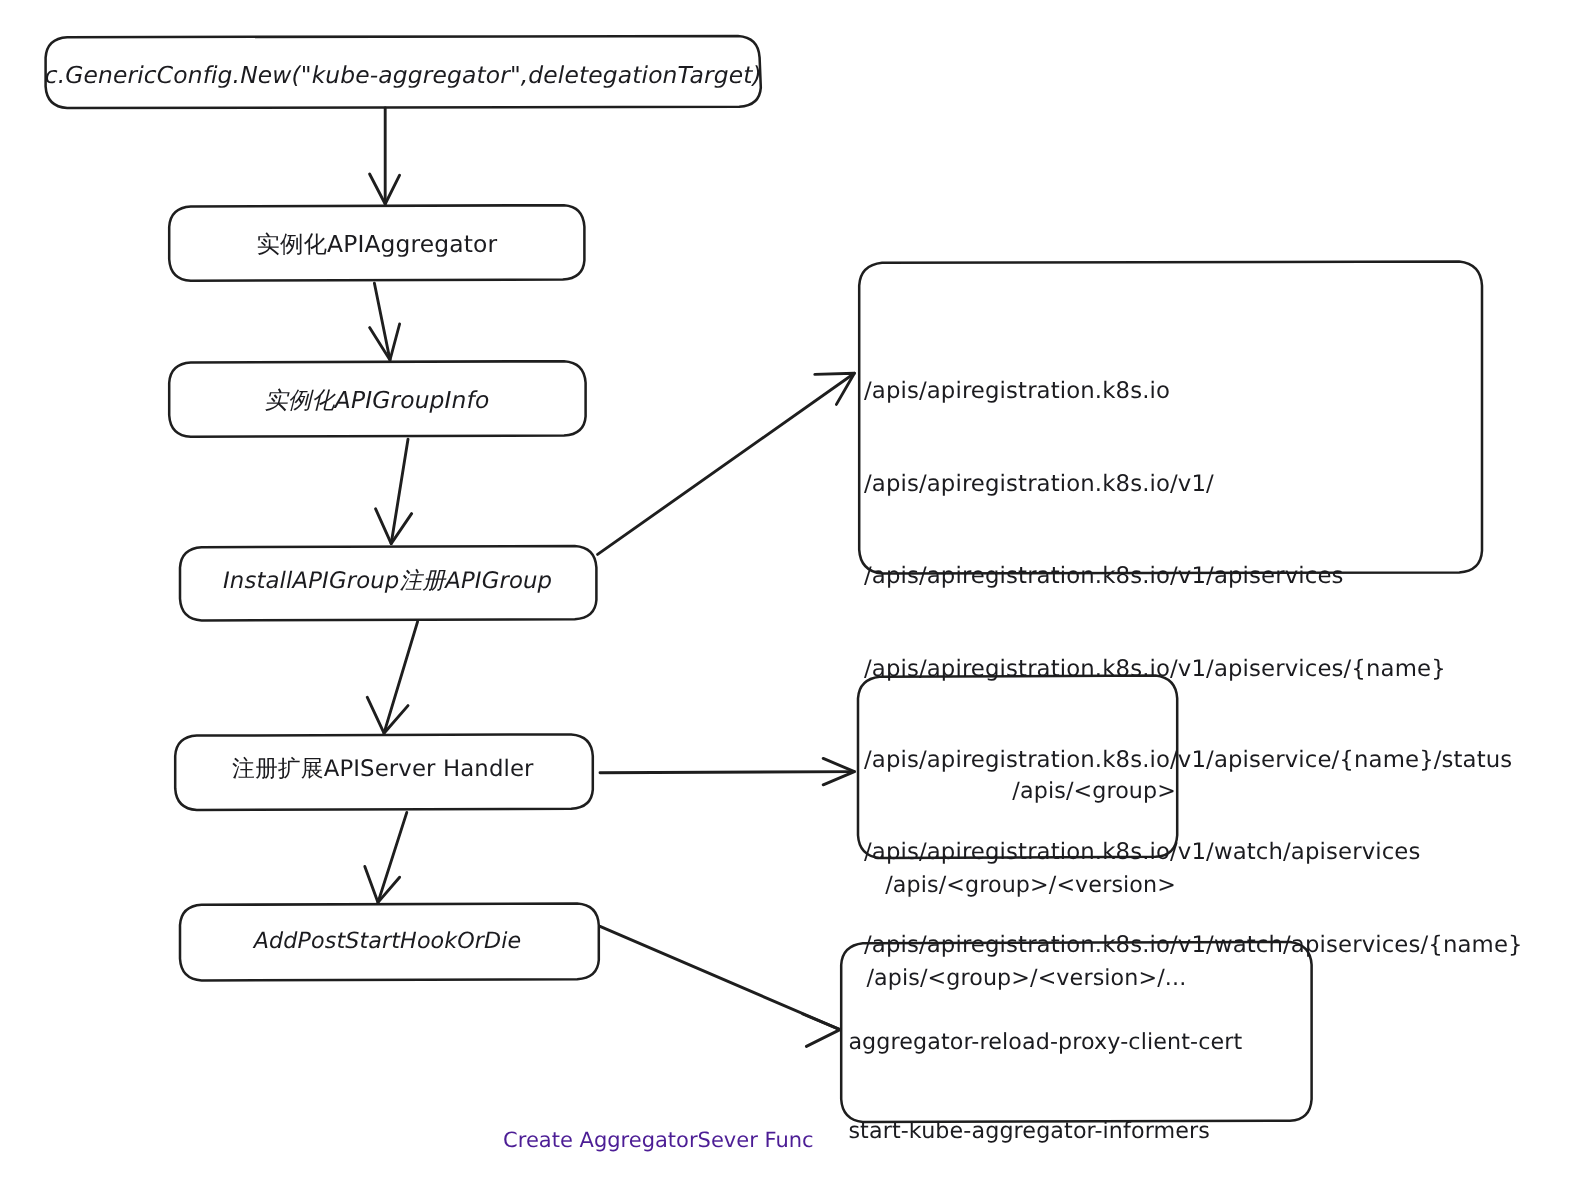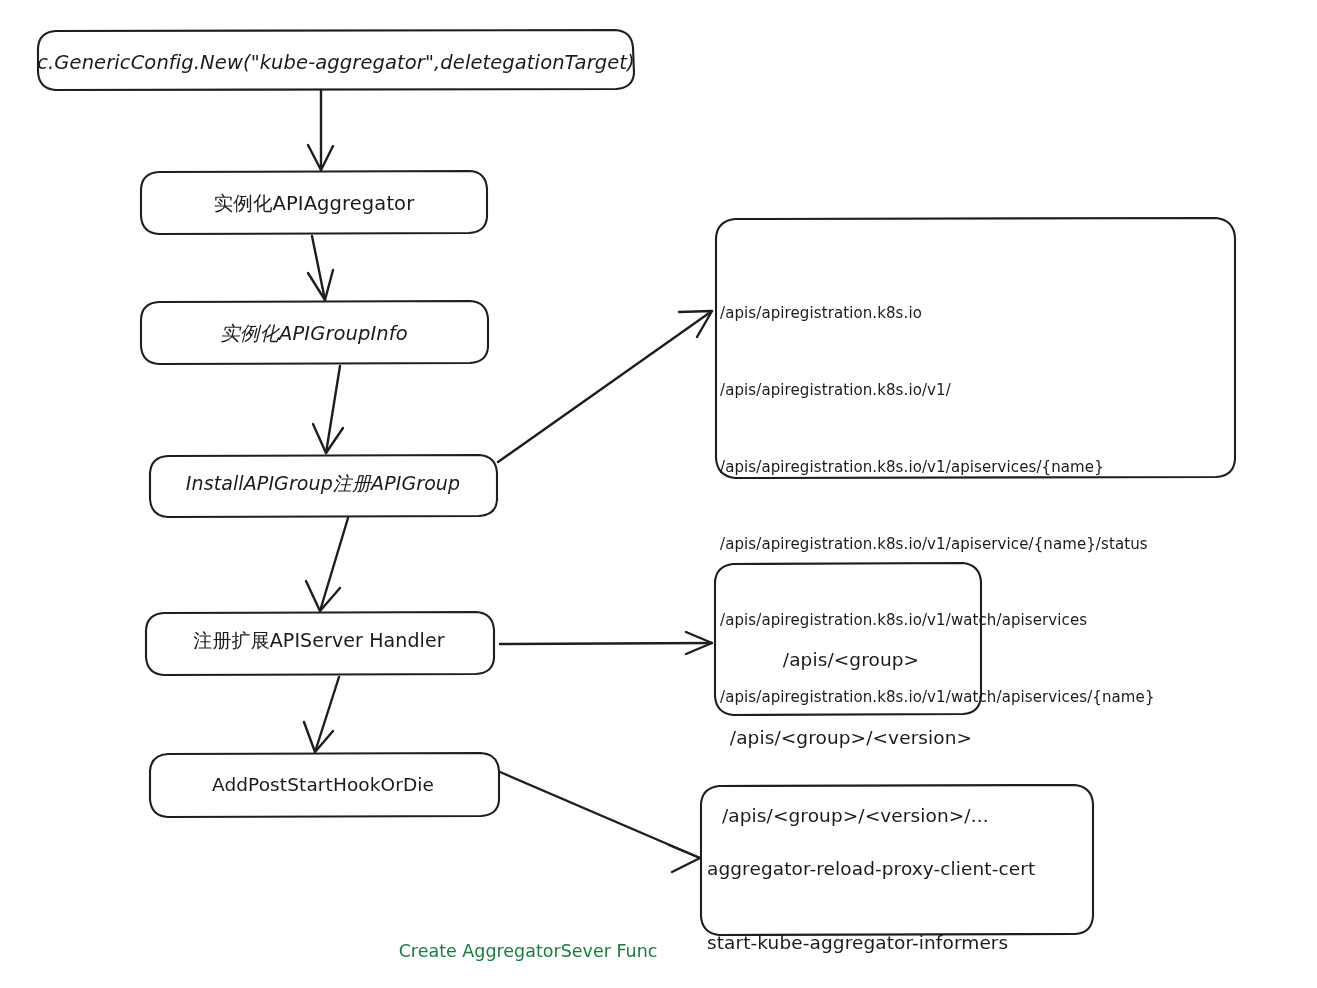--- a/index.html
+++ b/index.html
@@ -96,40 +96,40 @@
   #label-install-api-group {
     left: 150px; top: 455px; width: 346px; height: 58px;
     font-size: 19px; font-style: italic;
   }
   #label-register-handler {
     left: 146px; top: 612px; width: 346px; height: 58px;
     font-size: 19px;
   }
   #label-post-start-hook {
     left: 150px; top: 753px; width: 346px; height: 62px;
-    font-size: 18.5px; line-height: 27px; 
+    font-size: 18.5px; line-height: 27px; font-style: italic;
   }
   #label-apiregistration-paths {
-    left: 720px; top: 250px; width: 510px; height: 160px;
-    font-size: 15px; line-height: 25.6px;
+    left: 720px; top: 263px; width: 510px; height: 160px;
+    font-size: 19px; line-height: 25.6px;
   }
   #label-group-paths {
     left: 722px; top: 595px; width: 258px; height: 90px;
-    font-size: 18.5px; line-height: 26px; text-align: center;
+    font-size: 18.5px; line-height: 26px; text-align: right;
   }
   #label-hooks {
     left: 707px; top: 808px; width: 380px; height: 140px;
     font-size: 18.5px; line-height: 24.5px;
   }
   #diagram-caption {
     position: absolute;
     left: 378px; top: 941px; width: 300px;
     font-size: 17.5px;
-    color: #15803d;
-    text-align: center;
+    color: #4c1d95;
+    text-align: right;
     white-space: pre;
   }
 </style>
 </head>
 <body>
 
 <div id="diagram-canvas">
 
   <svg class="svg-layer" viewBox="0 0 1317 988">
 
@@ -205,20 +205,21 @@
 
     <div class="node-label centered-label" id="label-register-handler">注册扩展APIServer Handler</div>
 
     <div class="node-label centered-label" id="label-post-start-hook">
       <span class="label-line">AddPostStartHookOrDie</span>
     </div>
 
     <div class="node-label left-label" id="label-apiregistration-paths">
       <span class="label-line">/apis/apiregistration.k8s.io</span>
       <span class="label-line">/apis/apiregistration.k8s.io/v1/</span>
+      <span class="label-line">/apis/apiregistration.k8s.io/v1/apiservices</span>
       <span class="label-line">/apis/apiregistration.k8s.io/v1/apiservices/{name}</span>
       <span class="label-line">/apis/apiregistration.k8s.io/v1/apiservice/{name}/status</span>
       <span class="label-line">/apis/apiregistration.k8s.io/v1/watch/apiservices</span>
       <span class="label-line">/apis/apiregistration.k8s.io/v1/watch/apiservices/{name}</span>
     </div>
 
     <div class="node-label" id="label-group-paths">
       <span class="label-line">/apis/&lt;group&gt;</span>
       <span class="label-line">/apis/&lt;group&gt;/&lt;version&gt;</span>
       <span class="label-line">/apis/&lt;group&gt;/&lt;version&gt;/...</span>

